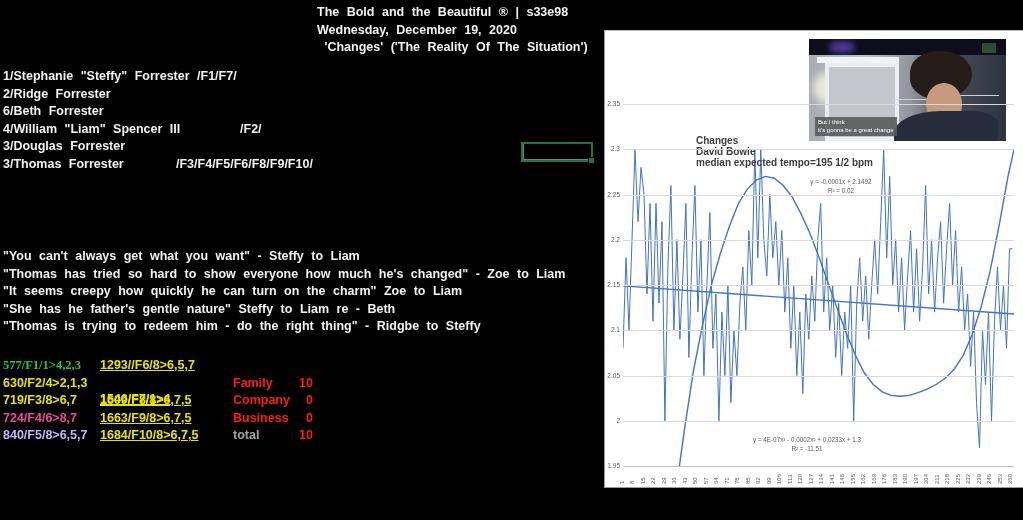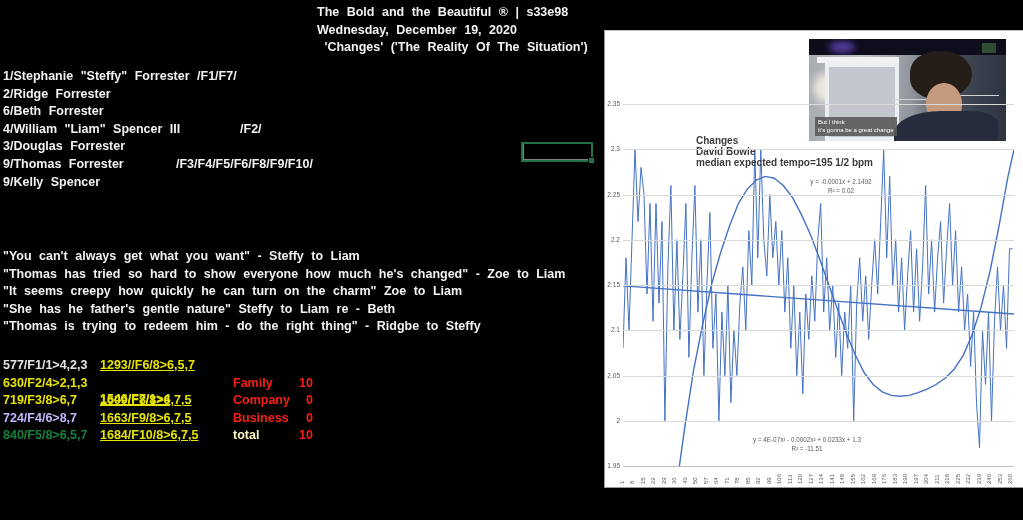--- a/index.html
+++ b/index.html
@@ -73,62 +73,61 @@
     <div class="tline">Wednesday, December 19, 2020</div>
     <div class="tline"> 'Changes' ('The Reality Of The Situation')</div>
   </div>
 
   <div class="characters" id="characters">
       <div class="tline">1/Stephanie "Steffy" Forrester /F1/F7/</div>
       <div class="tline">2/Ridge Forrester</div>
       <div class="tline">6/Beth Forrester</div>
       <div class="tline">4/William "Liam" Spencer III        /F2/</div>
       <div class="tline">3/Douglas Forrester</div>
-      <div class="tline">9/Thomas Forrester       /F3/F4/F5/F6/F8/F9/F10/</div>
-      <div class="tline">9/Kelly Spencer</div>
+      <div class="tline">3/Thomas Forrester       /F3/F4/F5/F6/F8/F9/F10/</div>
     </div>
 
   <div class="quotes" id="quotes">
       <div class="tline">"You can't always get what you want" - Steffy to Liam</div>
       <div class="tline">"Thomas has tried so hard to show everyone how much he's changed" - Zoe to Liam</div>
       <div class="tline">"It seems creepy how quickly he can turn on the charm" Zoe to Liam</div>
       <div class="tline">"She has he father's gentle nature" Steffy to Liam re - Beth</div>
       <div class="tline">"Thomas is trying to redeem him - do the right thing" - Ridgbe to Steffy</div>
     </div>
 
   <div class="summary">
     <div class="summary-rows" id="summary-rows">
         <div class="srow">
-          <span class="c1" style="color: #e5e5e5;">577/F1/1&gt;4,2,3</span>
+          <span class="c1" style="color: #22c55e; font-family: Liberation Serif, serif;">577/F1/1&gt;4,2,3</span>
           <span class="c2" style="color: rgb(232, 228, 0);">1293//F6/8&gt;6,5,7</span>
           <span class="lab" style="color: rgb(250, 31, 20);"></span>
           <span class="val" style="color: rgb(250, 31, 20);"></span>
         </div>
         <div class="srow">
           <span class="c1" style="color: rgb(232, 228, 0);">630/F2/4&gt;2,1,3</span>
           <span class="c2" style="color: rgb(232, 228, 0); margin-top: 16px;">1546/F7/1&gt;4</span>
           <span class="lab" style="color: rgb(250, 31, 20);">Family</span>
           <span class="val" style="color: rgb(250, 31, 20);">10</span>
         </div>
         <div class="srow">
           <span class="c1" style="color: rgb(232, 228, 0);">719/F3/8&gt;6,7</span>
           <span class="c2" style="color: rgb(232, 228, 0);">1609/F8/8&gt;6,7,5</span>
           <span class="lab" style="color: rgb(250, 31, 20);">Company</span>
           <span class="val" style="color: rgb(250, 31, 20);">0</span>
         </div>
         <div class="srow">
-          <span class="c1" style="color: #c4b5fd;">724/F4/6&gt;8,7</span>
+          <span class="c1" style="color: #ec4899;">724/F4/6&gt;8,7</span>
           <span class="c2" style="color: rgb(232, 228, 0);">1663/F9/8&gt;6,7,5</span>
           <span class="lab" style="color: rgb(250, 31, 20);">Business</span>
           <span class="val" style="color: rgb(250, 31, 20);">0</span>
         </div>
         <div class="srow">
-          <span class="c1" style="color: #15803d;">840/F5/8&gt;6,5,7</span>
+          <span class="c1" style="color: #c4b5fd;">840/F5/8&gt;6,5,7</span>
           <span class="c2" style="color: rgb(232, 228, 0);">1684/F10/8&gt;6,7,5</span>
-          <span class="lab" style="color: #fef9c3;">total</span>
+          <span class="lab" style="color: #a3a3a3;">total</span>
           <span class="val" style="color: rgb(250, 31, 20);">10</span>
         </div>
       </div>
   </div>
 
   <div class="cell-cursor">
     <div class="handle"></div>
   </div>
 
   <div class="chart-panel" id="chart-panel">

